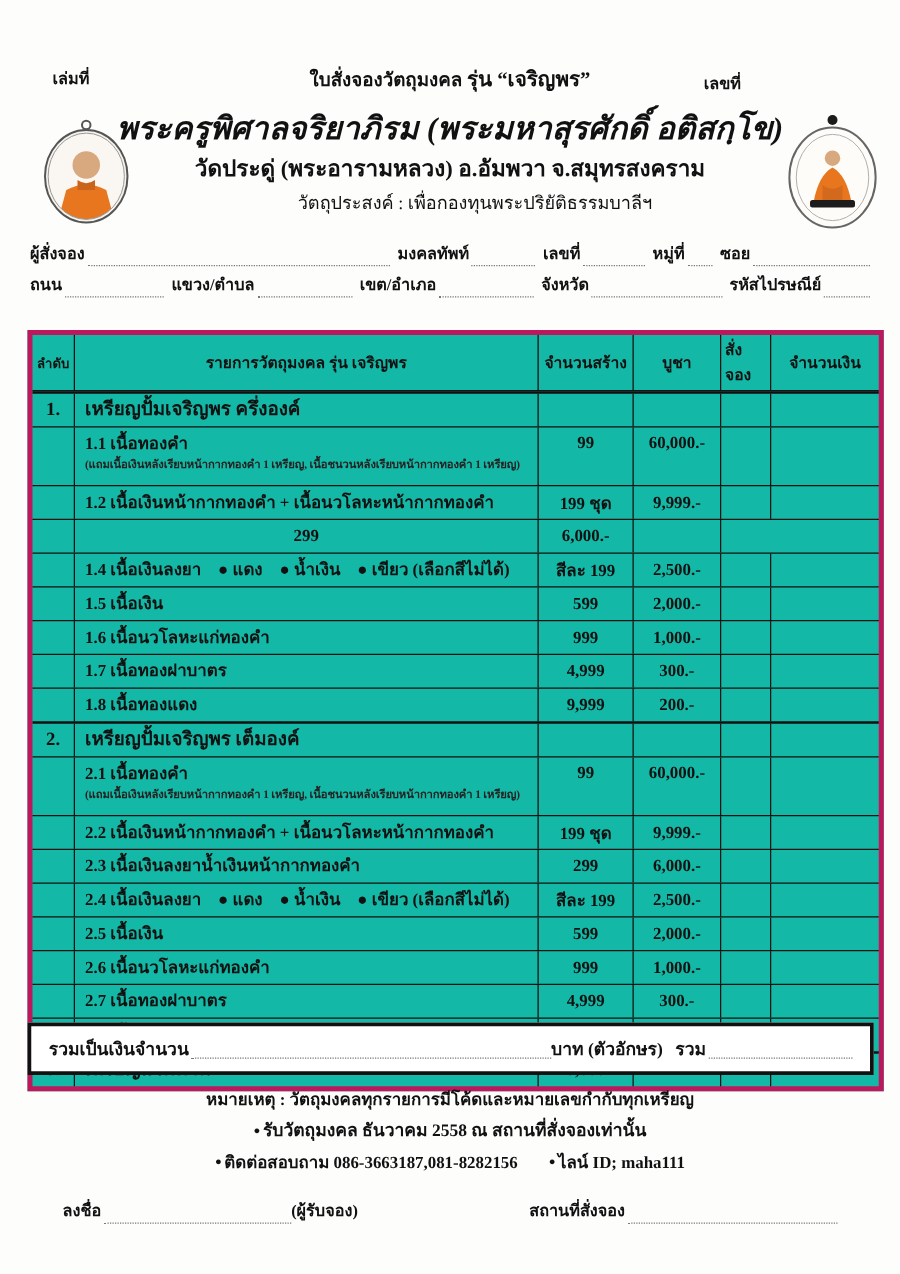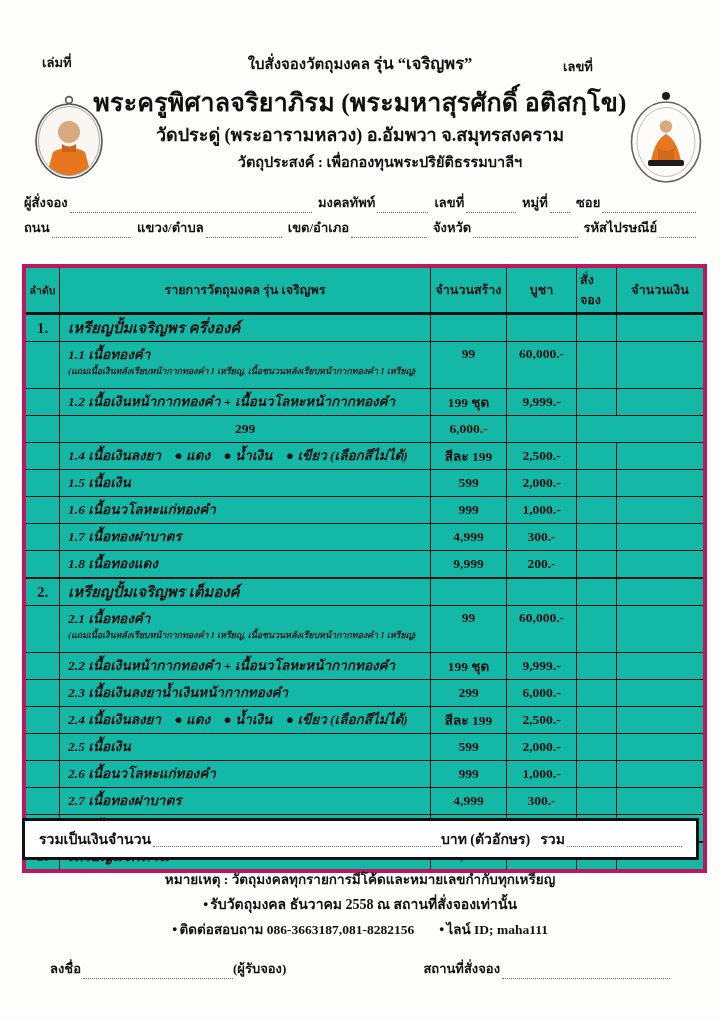--- a/index.html
+++ b/index.html
@@ -5,43 +5,43 @@
   html,body{margin:0;padding:0;background:#e9e9e9;}
   .page{position:relative;width:720px;height:1019px;background:#fdfdfc;margin:0 auto;
         font-family:"Liberation Serif","DejaVu Serif",serif;color:#111;overflow:hidden;}
   .abs{position:absolute;}
   .ctr{left:0;right:0;text-align:center;}
 
   
   .meta{font-size:13px;font-weight:bold;}
   .form-title{font-size:15px;font-weight:bold;}
   .form-title .em{font-size:16.5px;}
-  .main-title{font-size:25px;font-weight:bold;letter-spacing:.2px;}
+  .main-title{font-size:25px;font-weight:bold;letter-spacing:.2px;font-style:italic;}
   .sub-title{font-size:18px;font-weight:bold;}
-  .purpose{font-size:14.5px;font-weight:bold;padding-left:40px;}
+  .purpose{font-size:14.5px;font-weight:normal;padding-left:40px;}
 
   
   .fill-row{position:absolute;left:24px;right:24px;display:flex;align-items:flex-end;gap:6px;}
   .field{display:flex;align-items:flex-end;}
   .flabel{font-size:13px;font-weight:bold;white-space:nowrap;padding-right:2px;}
   .dots{display:inline-block;height:14px;border-bottom:1.6px dotted #777;flex:1 1 auto;min-width:18px;}
 
   
   .otable{position:absolute;left:22px;top:264px;width:677px;border:4px solid #be185d;background:#14b8a6;}
   .trow,.thead{display:grid;grid-template-columns:34px 1fr 76px 70px 40px 86px;}
   .thead{border-bottom:1.5px solid #111;}
   .trow{border-top:1px solid #111;}
   .trow.sec{border-top:2px solid #111;}
   .c{border-right:1px solid #111;display:flex;align-items:center;justify-content:center;
      font-weight:bold;font-size:13.5px;padding:2px 3px;min-height:22px;}
   .c:last-child{border-right:none;}
   .thead .c{font-size:12.5px;min-height:22px;}
   .thead .c.h-no{font-size:10.5px;padding:2px 0;}
   .c-item{justify-content:flex-start;text-align:left;flex-direction:column;align-items:flex-start;
-          justify-content:center;padding-left:8px;font-style:italic;}
+          justify-content:center;padding-left:8px;}
   .trow.sec .c-item{font-size:15px;}
   .trow.sec .c-no{font-size:15px;}
   .trow.has-note{min-height:46px;}
   .trow.has-note .c{align-items:flex-start;padding-top:4px;}
   .trow.has-note .c-item{justify-content:flex-start;}
   .item-main{line-height:1.35;}
   .item-note{font-size:9px;font-weight:bold;color:#222;line-height:1.6;letter-spacing:-.1px;}
 
   
   .sumbox{position:absolute;left:22px;top:818px;width:677px;height:42px;border:3px solid #111;

